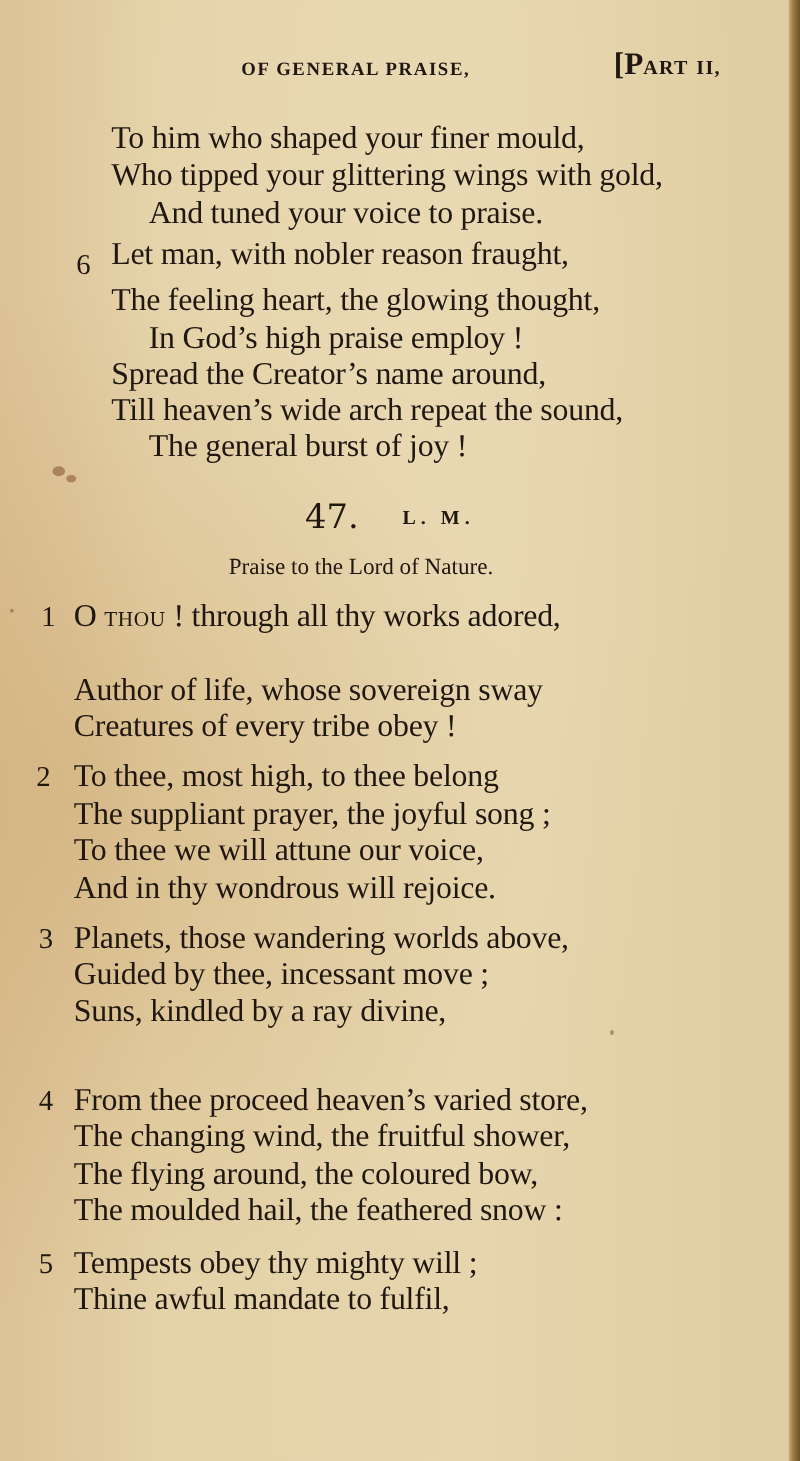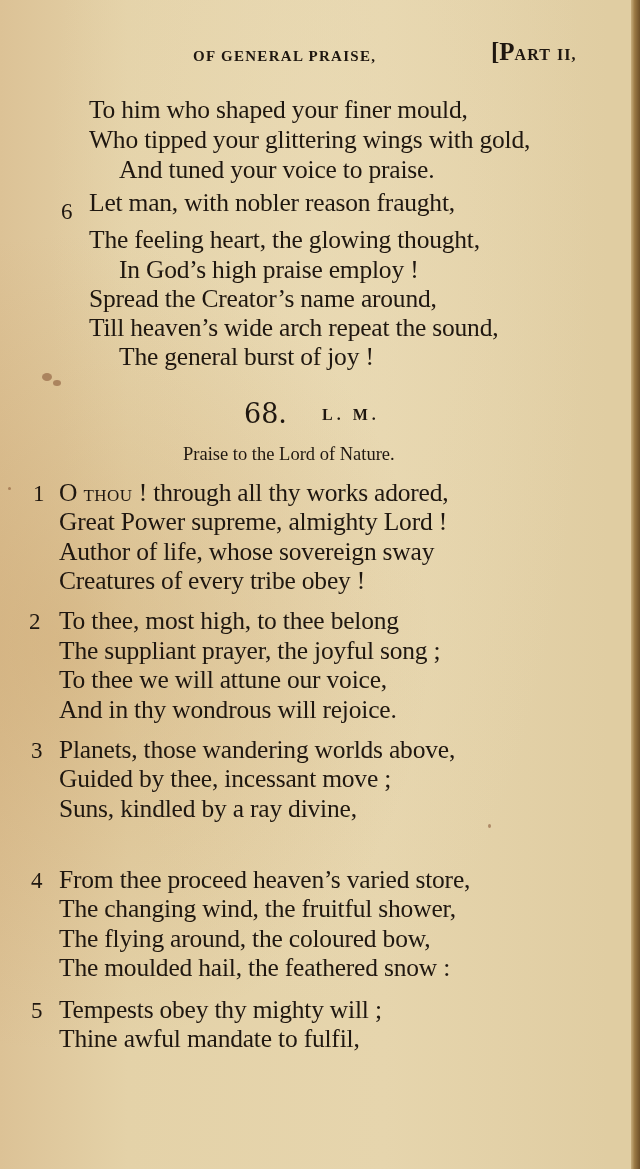--- a/index.html
+++ b/index.html
@@ -135,28 +135,27 @@
 
   <div class="num" style="left:61px;top:197px;">6</div>
   <div class="line" style="left:89px;top:188px;">Let man, with nobler reason  fraught,</div>
   <div class="line" style="left:89px;top:225px;">The feeling heart, the glowing thought,</div>
   <div class="line" style="left:119px;top:255px;">In God’s high praise employ !</div>
   <div class="line" style="left:89px;top:284px;">Spread the Creator’s name around,</div>
   <div class="line" style="left:89px;top:313px;">Till heaven’s wide arch repeat the sound,</div>
   <div class="line" style="left:119px;top:342px;">The general burst of joy !</div>
 
   <div class="hymn-head">
-    <span class="hymn-number">68.</span>
+    <span class="hymn-number">47.</span>
     <span class="hymn-meter">L. M.</span>
   </div>
   <div class="hymn-subtitle">Praise to the Lord of Nature.</div>
 
   <div class="num" style="left:33px;top:479px;">1</div>
   <div class="line" style="left:59px;top:478px;"><span>O</span> <span class="smallcaps">thou</span><span> !  through all thy works adored,</span></div>
-  <div class="line" style="left:59px;top:507px;">Great Power supreme, almighty Lord !</div>
   <div class="line" style="left:59px;top:537px;">Author of life, whose sovereign sway</div>
   <div class="line" style="left:59px;top:566px;">Creatures of every tribe obey !</div>
 
   <div class="num" style="left:29px;top:607px;">2</div>
   <div class="line" style="left:59px;top:606px;">To thee, most high, to thee belong</div>
   <div class="line" style="left:59px;top:636px;">The suppliant prayer, the joyful song ;</div>
   <div class="line" style="left:59px;top:665px;">To thee we will attune our voice,</div>
   <div class="line" style="left:59px;top:695px;">And in thy wondrous will rejoice.</div>
 
   <div class="num" style="left:31px;top:736px;">3</div>

